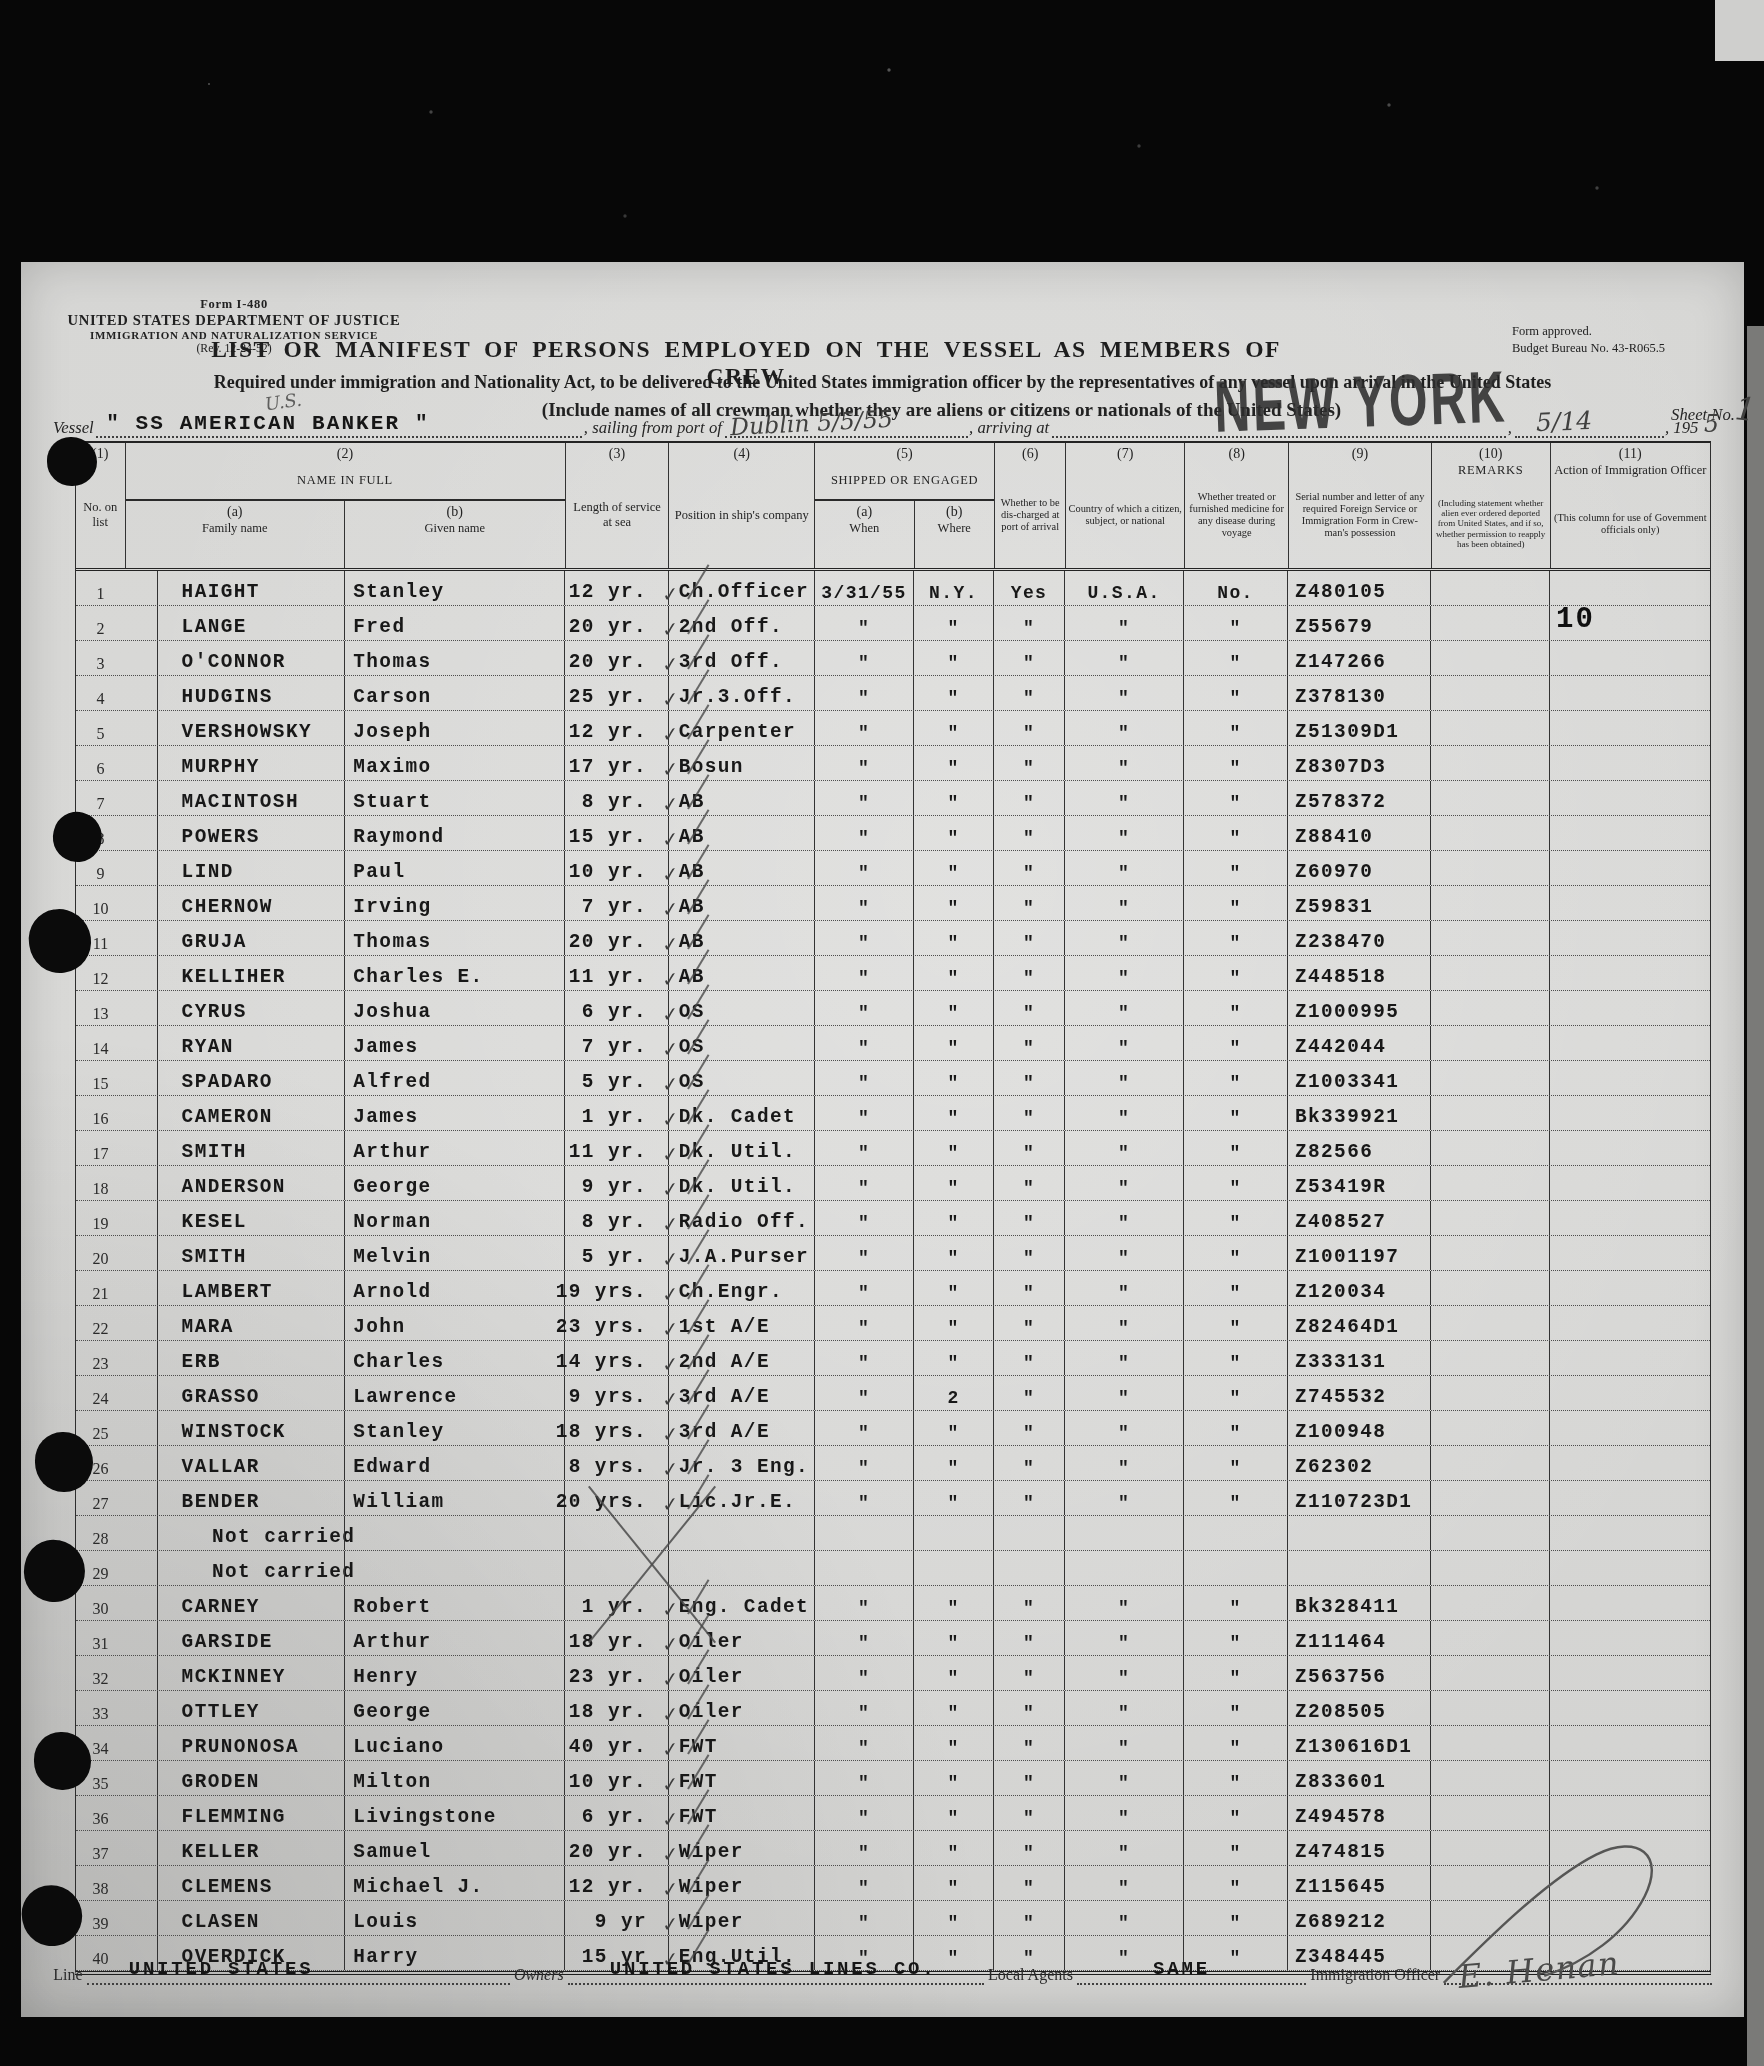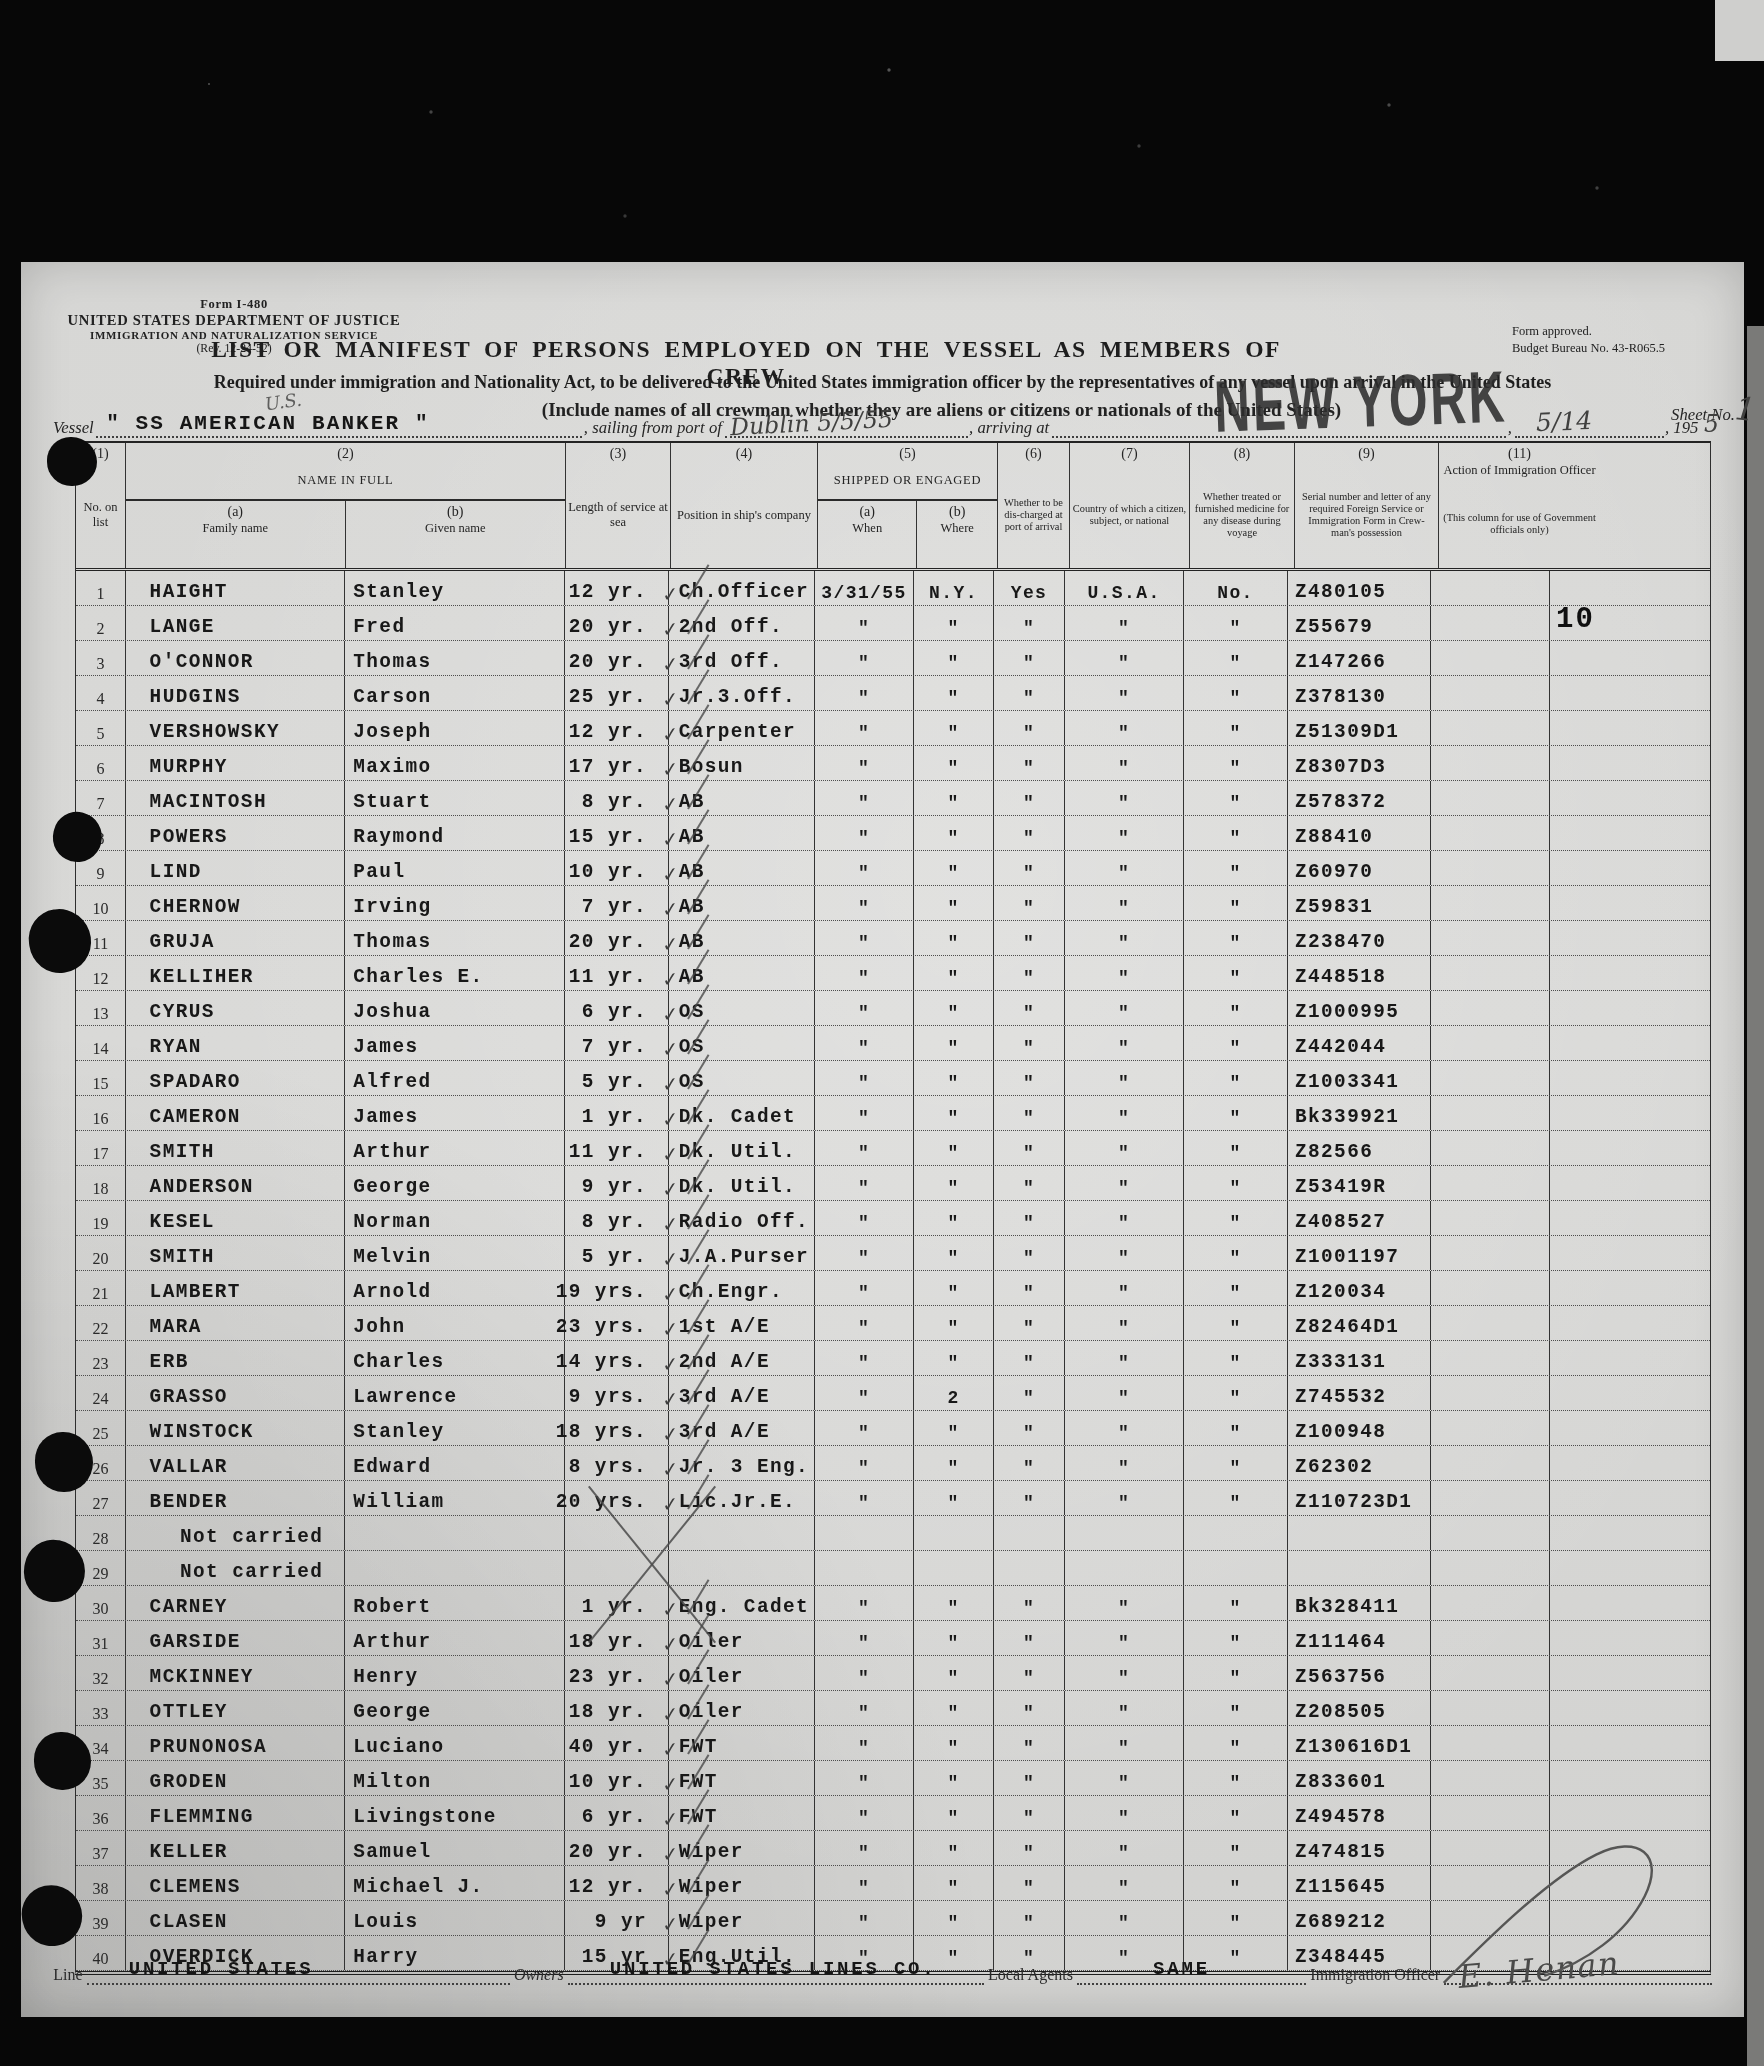--- a/index.html
+++ b/index.html
@@ -79,21 +79,21 @@
   .w-name{width:439px}.w-ship{width:179px}
 
   .row{display:grid;grid-template-columns:49px 219px 220px 104px 146px 99px 80px 71px 119px 104px 143px 119px 161px;
        height:34px;border-bottom:1.4px dotted #4d4d4d;position:relative;}
   .cell{border-left:1.4px solid #333;display:flex;align-items:flex-end;padding-bottom:2.1px;
         font-family:"Liberation Mono","DejaVu Sans Mono",monospace;font-weight:bold;
         font-size:19.4px;letter-spacing:1.4px;color:#181818;overflow:visible;white-space:nowrap;}
   .cell:first-child{border-left:none;}
   .c-no{font-family:"Liberation Serif","DejaVu Serif",serif;font-weight:normal;font-size:16px;
         justify-content:center;color:#2a2a2a;letter-spacing:0;}
-  .c-family{padding-left:23.6px;}
+  .c-family{padding-left:23.6px;margin-left:32px;}
   .c-given{padding-left:8.3px;}
   .c-length{justify-content:flex-end;padding-right:21px;position:relative;}
   .c-pos{padding-left:9.7px;}
   .c-when,.c-where,.c-dis,.c-cty,.c-med{justify-content:center;font-size:18px;}
   .c-serial{padding-left:7px;}
   .row.nc .c-family{padding-left:54px;}
   .row.checked .c-length::after{content:"✓";font-family:"DejaVu Sans",sans-serif;position:absolute;
         right:-11.8px;bottom:-1.4px;font-size:20px;color:#3d3d3d;transform:rotate(-6deg);font-weight:normal;}
   .row.checked .c-length::before{content:"";position:absolute;right:-21px;bottom:5.6px;width:2.1px;height:40px;
         background:#4a4a4a;transform:rotate(31deg);transform-origin:50% 100%;opacity:.8;}
@@ -237,20 +237,27 @@
         <div class="hc w-med">
           <div class="hnum">(8)</div>
           <div class="grow">
               <div class="hlbl tiny">Whether treated or furnished medicine for any disease during voyage</div>
             </div>
         </div>
         <div class="hc w-ser">
           <div class="hnum">(9)</div>
           <div class="grow">
               <div class="hlbl tiny">Serial number and letter of any required Foreign Service or Immigration Form in Crew-man's possession</div>
+            </div>
+        </div>
+        <div class="hc w-rem">
+          <div class="hnum">(10)</div>
+          <div class="hlbl caps">REMARKS</div>
+          <div class="grow">
+              <div class="hlbl micro">(Including statement whether alien ever ordered deported from United States, and if so, whether permission to reapply has been obtained)</div>
             </div>
         </div>
         <div class="hc w-act">
           <div class="hnum">(11)</div>
           <div class="hlbl">Action of Immigration Officer</div>
           <div class="grow">
               <div class="hlbl tiny">(This column for use of Government officials only)</div>
             </div>
         </div>
       </div>

